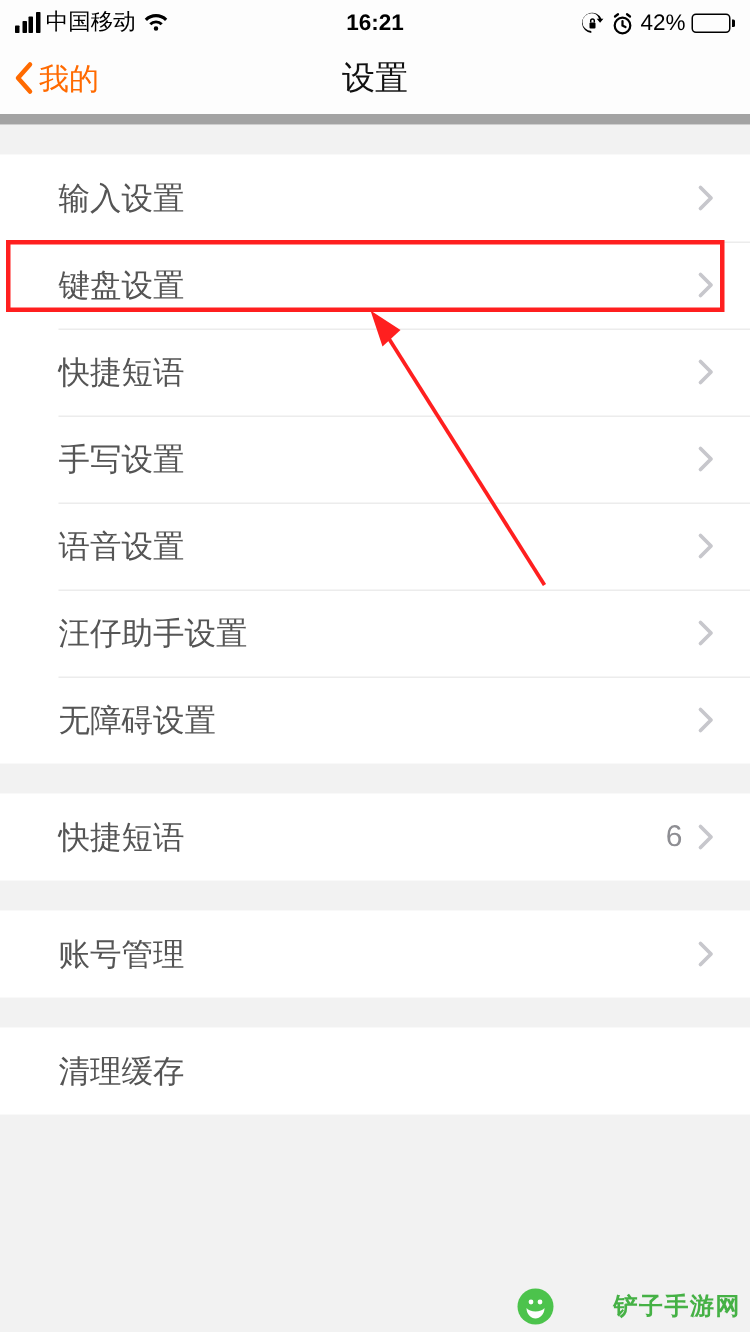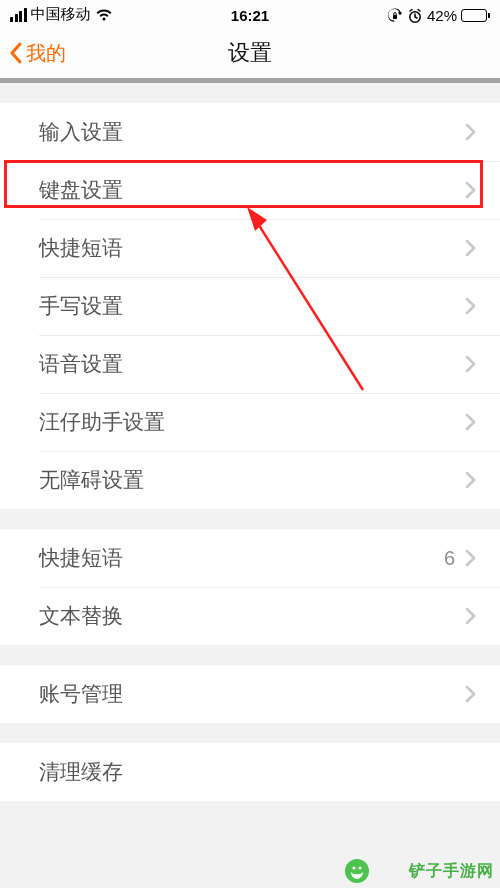--- a/index.html
+++ b/index.html
@@ -20,21 +20,21 @@
   .signal-bars span:nth-child(4){height:14px}
 
   .wifi-icon svg, .lock-icon svg, .alarm-icon svg { display:block; }
 
   .battery { display:flex; align-items:center; gap:1px;}
   .battery-body { width: 26px; height: 13px; border: 1.5px solid #000; border-radius: 3px; position: relative; padding:1px;}
   .battery-fill { height: 100%; width: 42%; background:#000; border-radius:1px;}
   .battery-tip { width:2px; height:5px; background:#000; border-radius:0 1px 1px 0;}
 
   
-  .nav-header { height: 55px; background: #fdfdfd; display:flex; align-items:center; justify-content:center; position:relative; border-bottom:5px solid #a3a3a3;}
+  .nav-header { height: 55px; background: #fdfdfd; display:flex; align-items:center; justify-content:center; position:relative; border-bottom:7px solid #a3a3a3;}
   .back-btn { position:absolute; left:8px; display:flex; align-items:center; color:#ff6a00; font-size:20px; gap:2px;}
   .back-btn svg { display:block; }
   .nav-title { font-size:22px; font-weight:500; color:#111; }
 
   .gap { height: 20px; }
 
   .list-group { background:#fff; }
   .row { height: 58px; display:flex; align-items:center; justify-content:space-between; padding:0 24px 0 24px; position:relative;margin-left:15px; }
   .row + .row::before { content:""; position:absolute; left:24px; right:0; top:0; height:1px; background:#ececec;}
   .row-label { font-size:21px; color:#555; font-weight:400;}
@@ -187,30 +187,20 @@
   <div class="row">
     <span class="row-label">快捷短语</span>
     <span class="row-right">
       <span class="row-value">6</span>
       <span class="chevron">
           <svg width="11" height="18" viewBox="0 0 11 18">
             <path d="M2 2l7 7-7 7" stroke="#c7c7cc" stroke-width="2.5" fill="none" stroke-linecap="round" stroke-linejoin="round"></path>
           </svg>
         </span>
     </span>
-  </div>
-  <div class="row">
-    <span class="row-label">文本替换</span>
-    <span class="row-right">
-        <span class="chevron">
-          <svg width="11" height="18" viewBox="0 0 11 18">
-            <path d="M2 2l7 7-7 7" stroke="#c7c7cc" stroke-width="2.5" fill="none" stroke-linecap="round" stroke-linejoin="round"></path>
-          </svg>
-        </span>
-      </span>
   </div>
 </div>
 
 <div class="gap"></div>
 
 <div class="list-group">
   <div class="row">
     <span class="row-label">账号管理</span>
     <span class="row-right">
         <span class="chevron">

